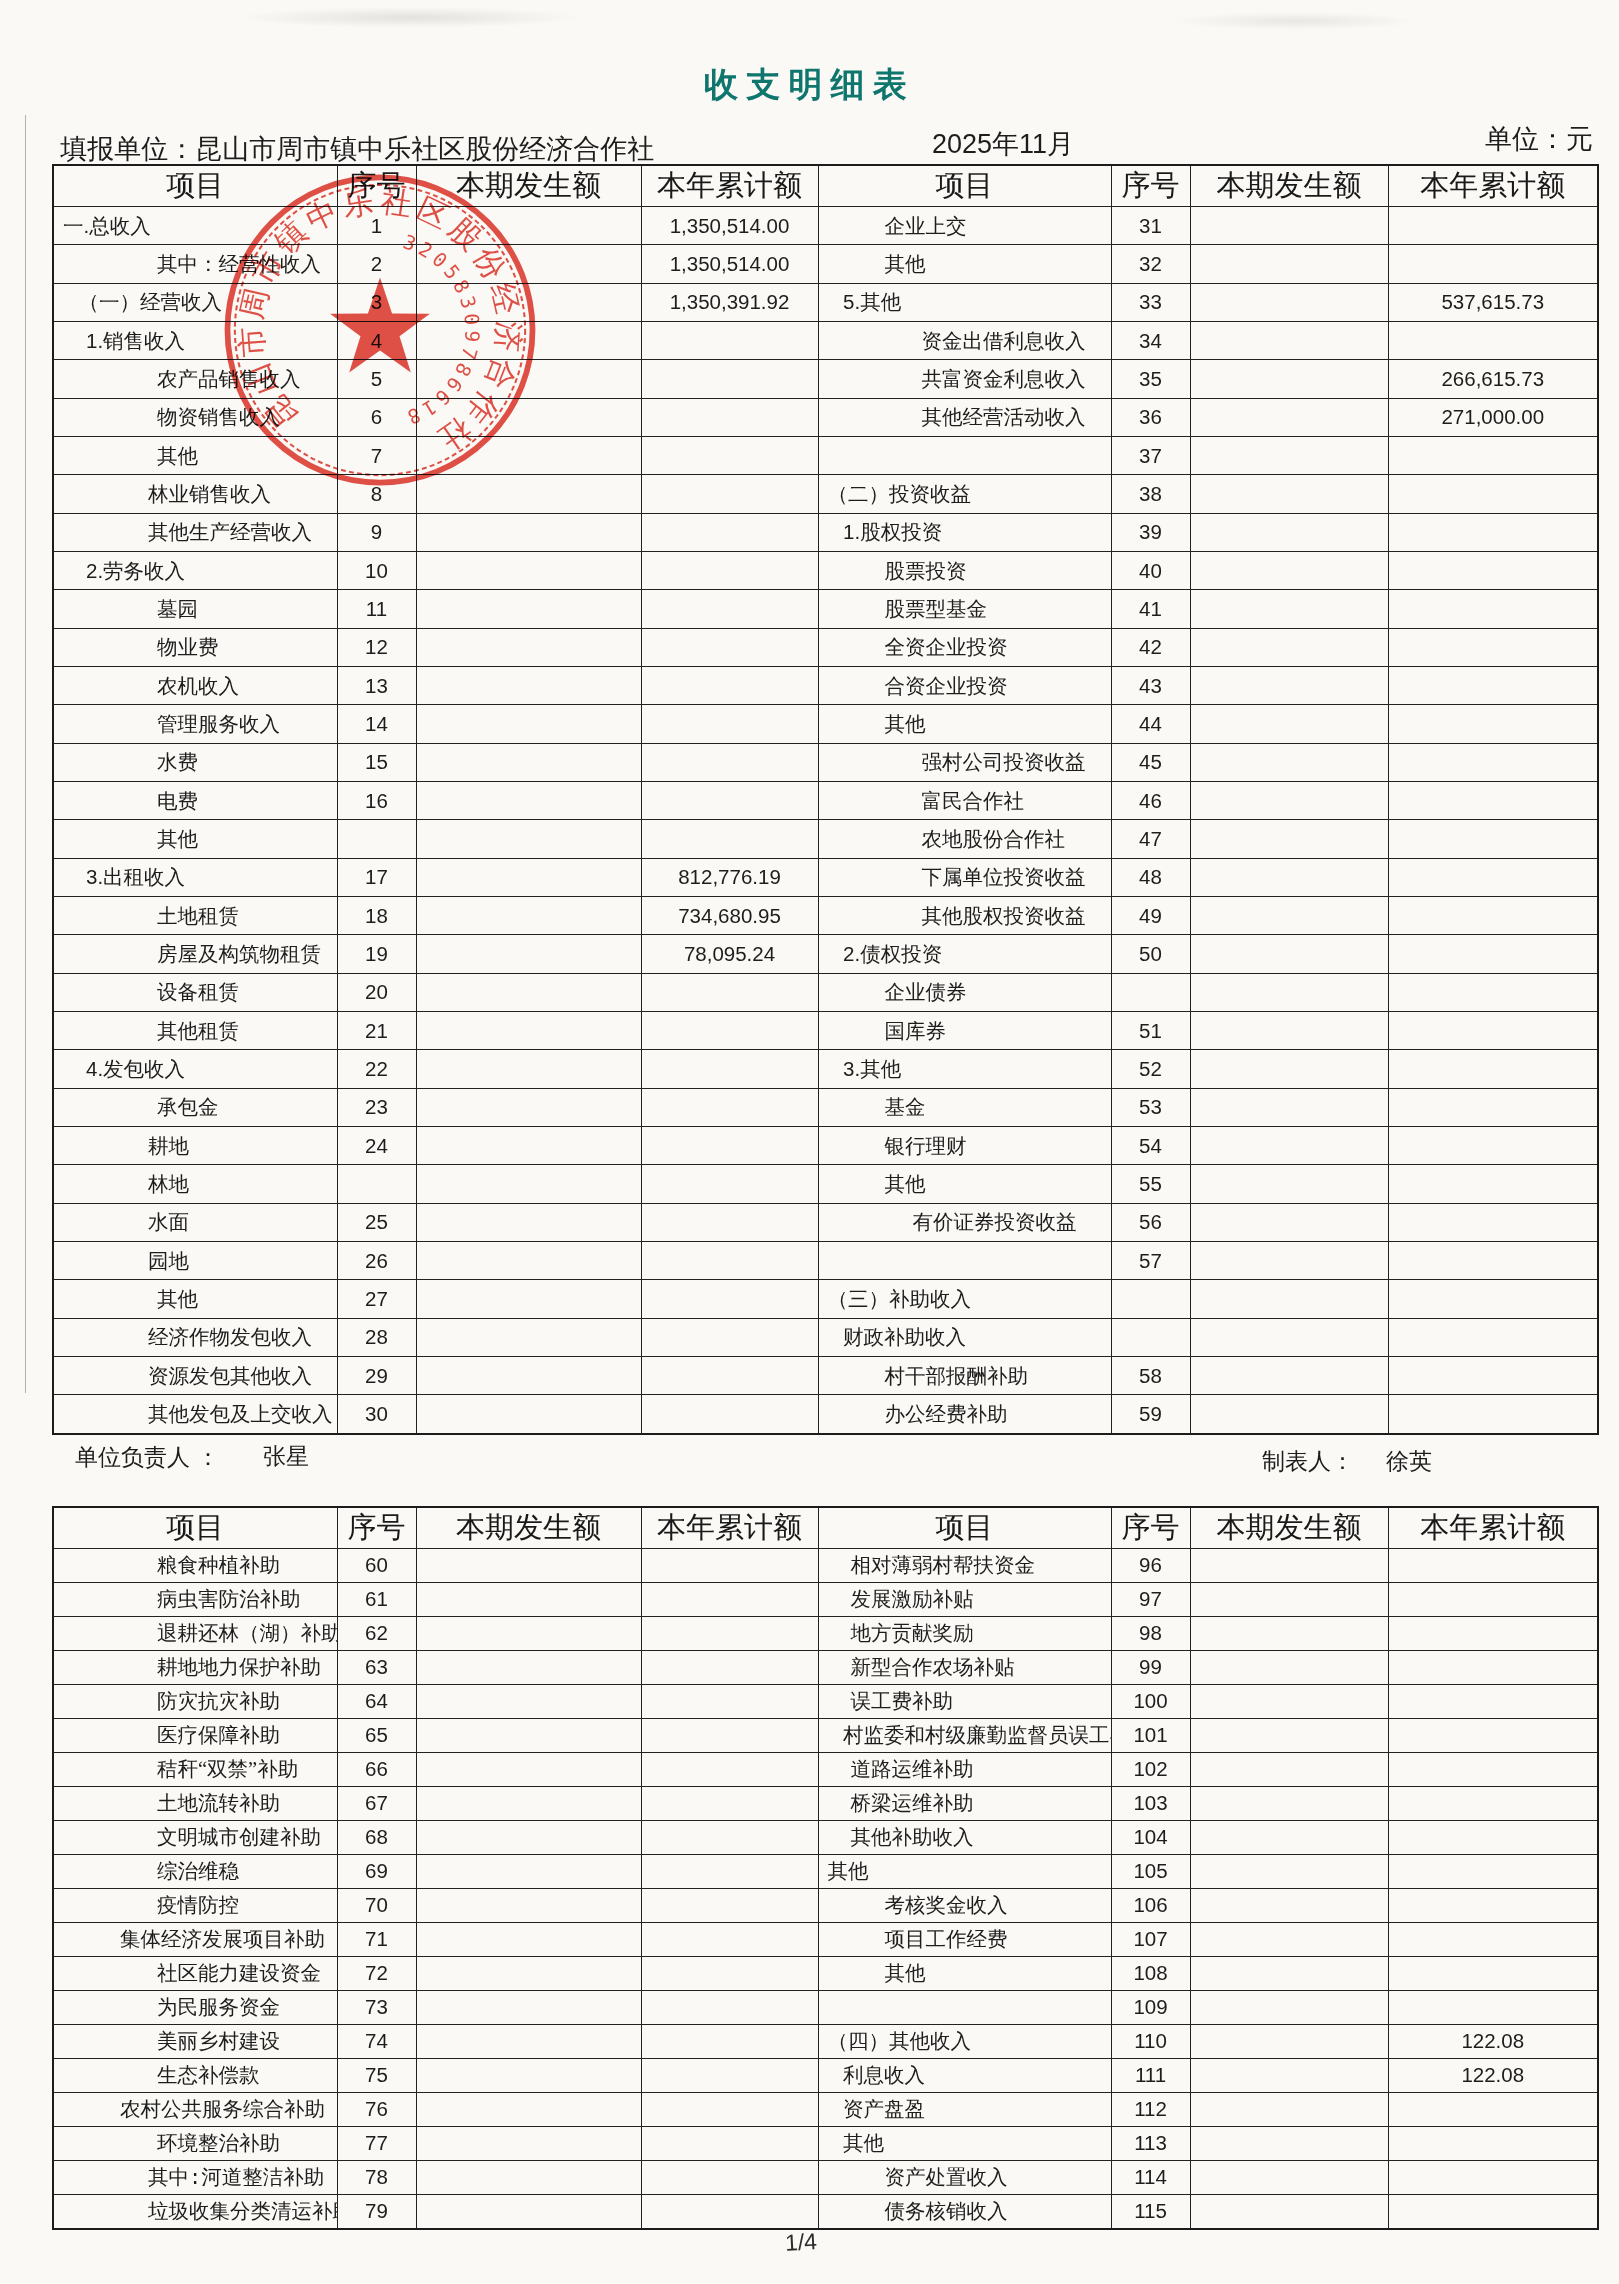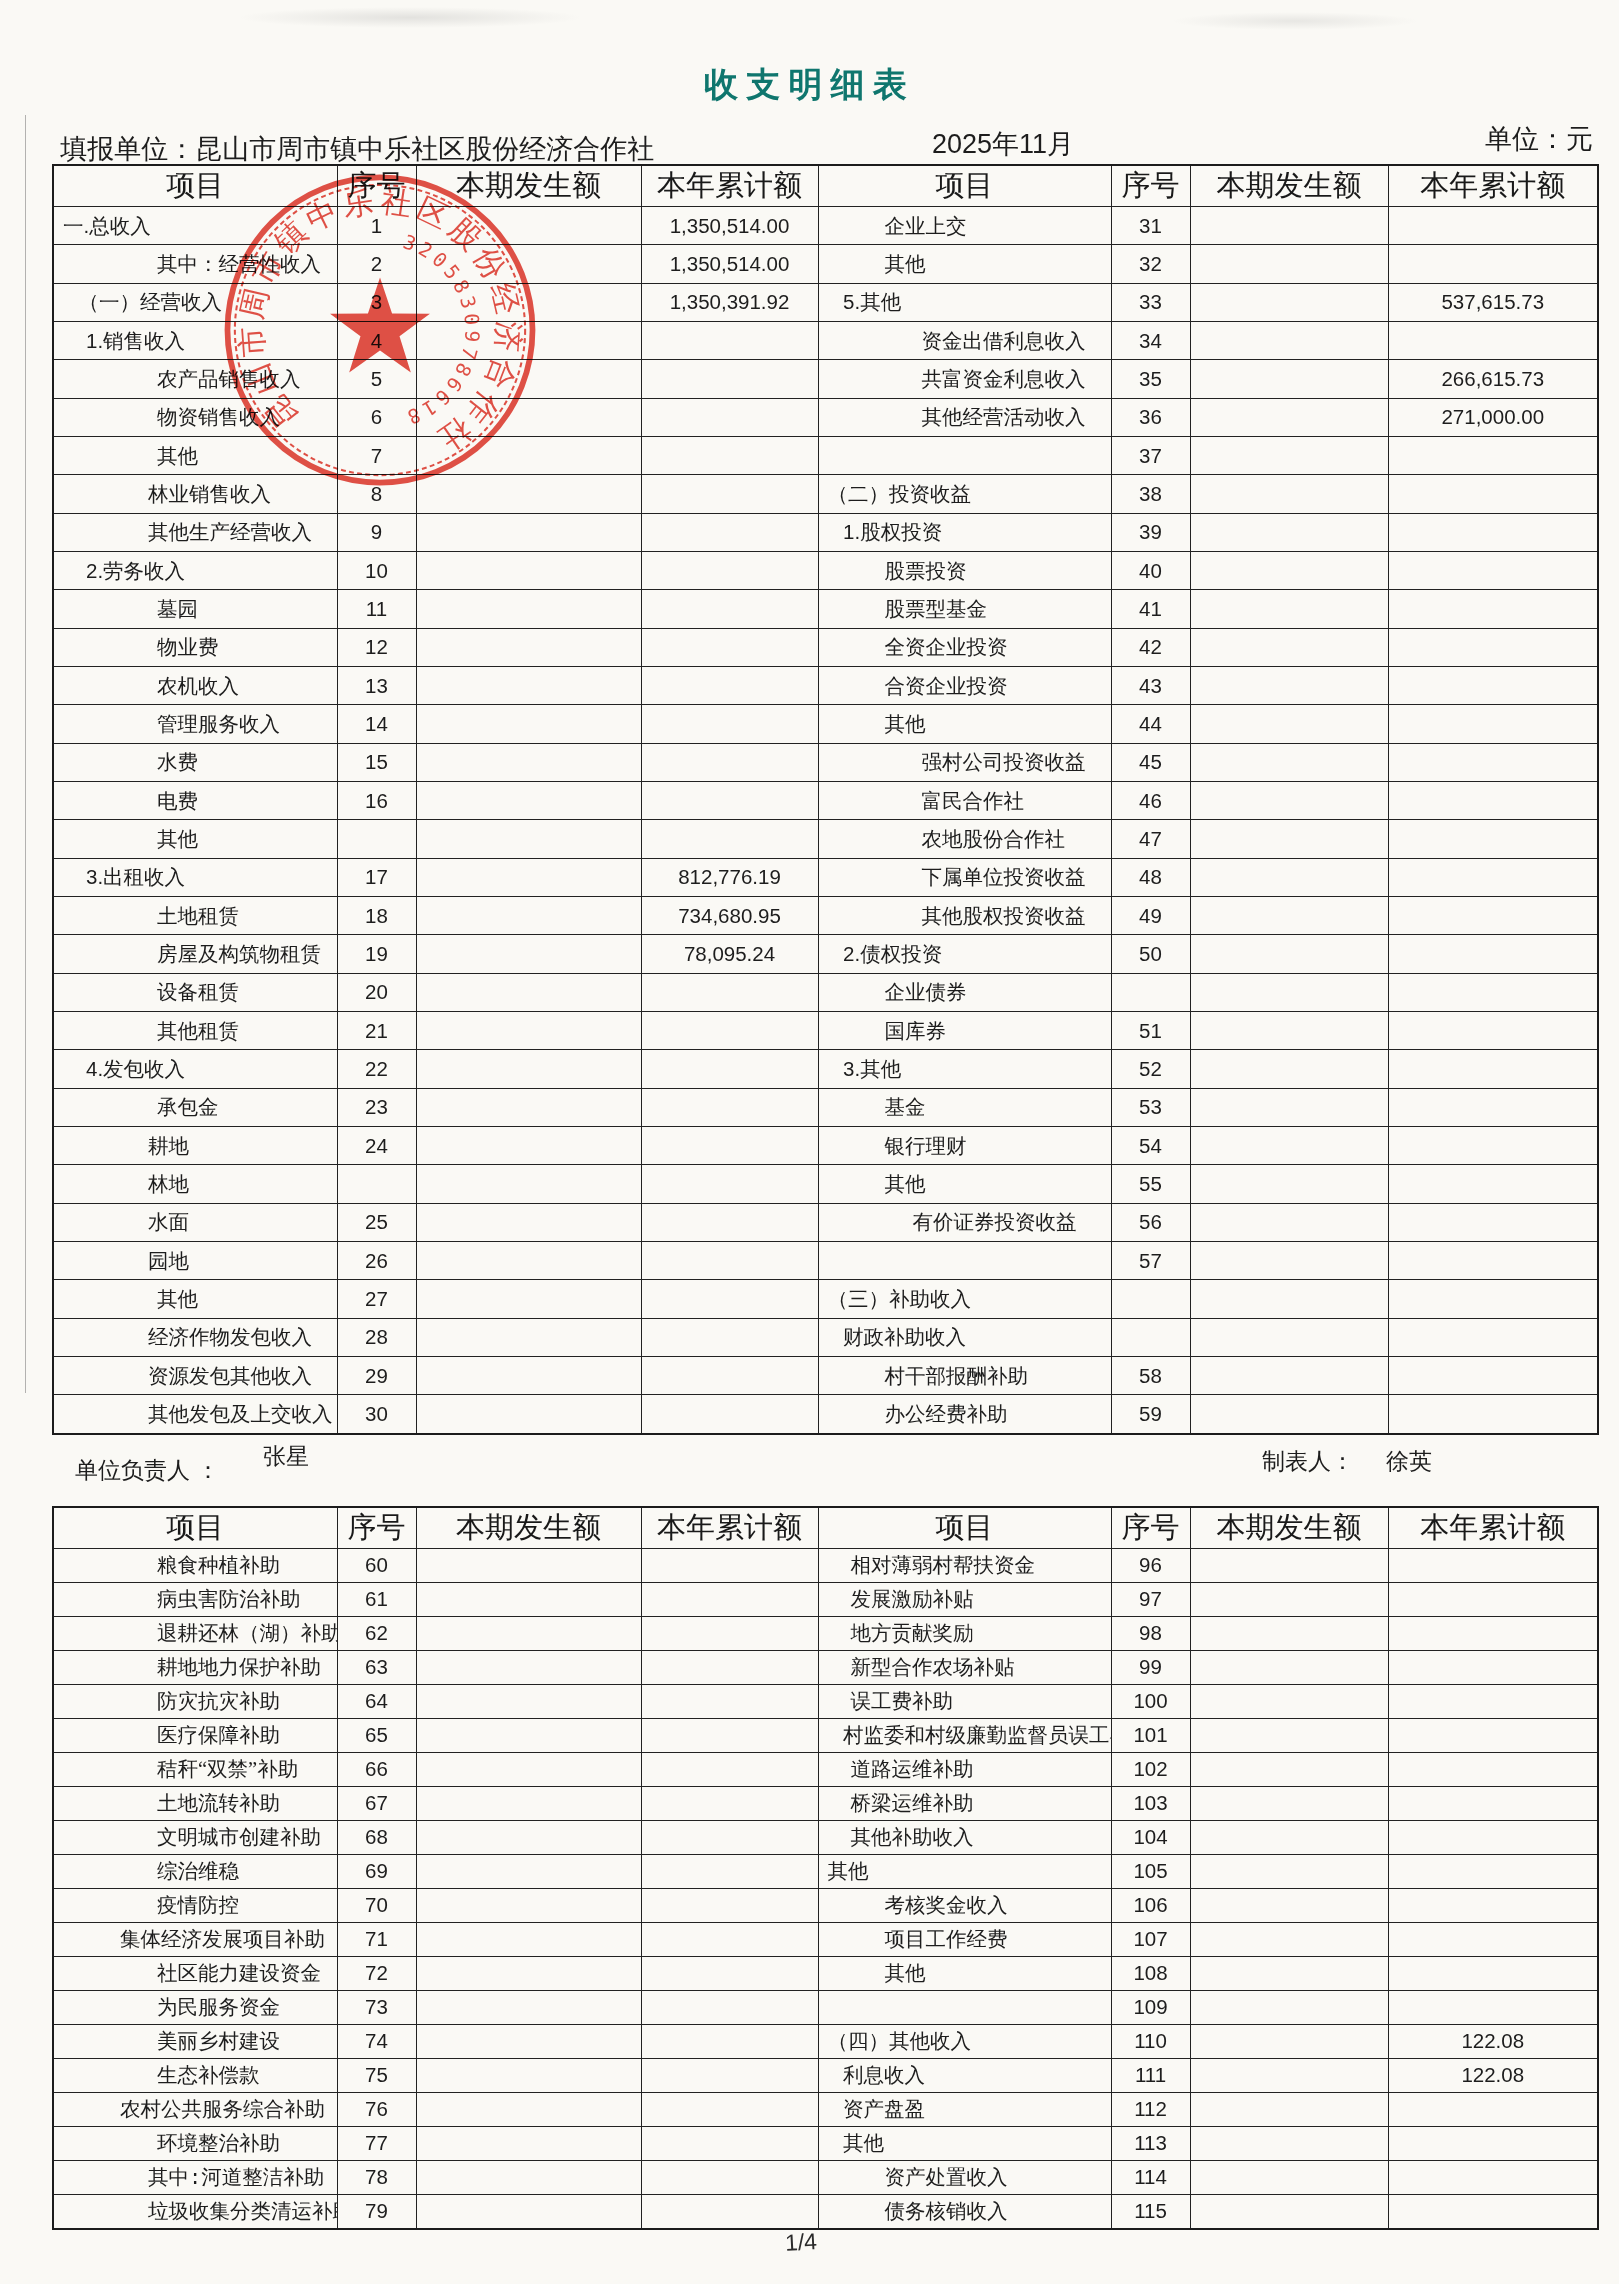--- a/index.html
+++ b/index.html
@@ -24,21 +24,21 @@
   th,td{border:1.6px solid #222;padding:0;overflow:hidden;}
   th{font-size:29px;font-weight:500;text-align:center;color:#191919;}
   #t1 thead tr{height:39px;} #t2 thead tr{height:36px;}
   td.item{text-align:left;font-size:20.5px;white-space:nowrap;}
   td.num,td.amt{text-align:center;font-size:20.5px;}
   #t2 td.item,#t2 td.num,#t2 td.amt{font-size:20.5px;}
   .ind0{padding-left:9px;} .ind1{padding-left:24.6px;} .ind2{padding-left:32px;}
   .ind3{padding-left:66px;} .ind4{padding-left:103px;font-family:Liberation Serif, serif;} .ind5{padding-left:94px;font-family:Liberation Mono, monospace;}
   td.small{font-size:14.8px;}
   .sign{position:absolute;top:1439px;left:52px;width:1546px;height:36px;font-size:23px;}
-  .sign .resp-label{position:absolute;left:23px;top:3.3px;margin-top:13px;}
+  .sign .resp-label{position:absolute;left:23px;top:3.3px;}
   .sign .resp-name{position:absolute;left:211px;top:1.6px;}
   .sign .prep-label{position:absolute;left:1210px;top:6.6px;}
   .sign .prep-name{position:absolute;left:1334px;top:6.6px;}
   .pageno{position:absolute;left:785px;top:2229px;font-size:23px;color:#2b2b2b;transform:rotate(-3deg);}
   .stamp{position:absolute;left:216px;top:166px;mix-blend-mode:multiply;opacity:.86;}
   .artifact-line{position:absolute;left:24.6px;top:115px;width:1.6px;height:1278px;background:#6b6b6b;opacity:.5;}
   .smudge{position:absolute;left:238px;top:6.6px;width:344px;height:21px;
     background:radial-gradient(closest-side,rgba(120,120,120,.18),rgba(120,120,120,0));}
   .smudge2{position:absolute;left:1172px;top:11.5px;width:246px;height:18px;
     background:radial-gradient(closest-side,rgba(120,120,120,.14),rgba(120,120,120,0));}

